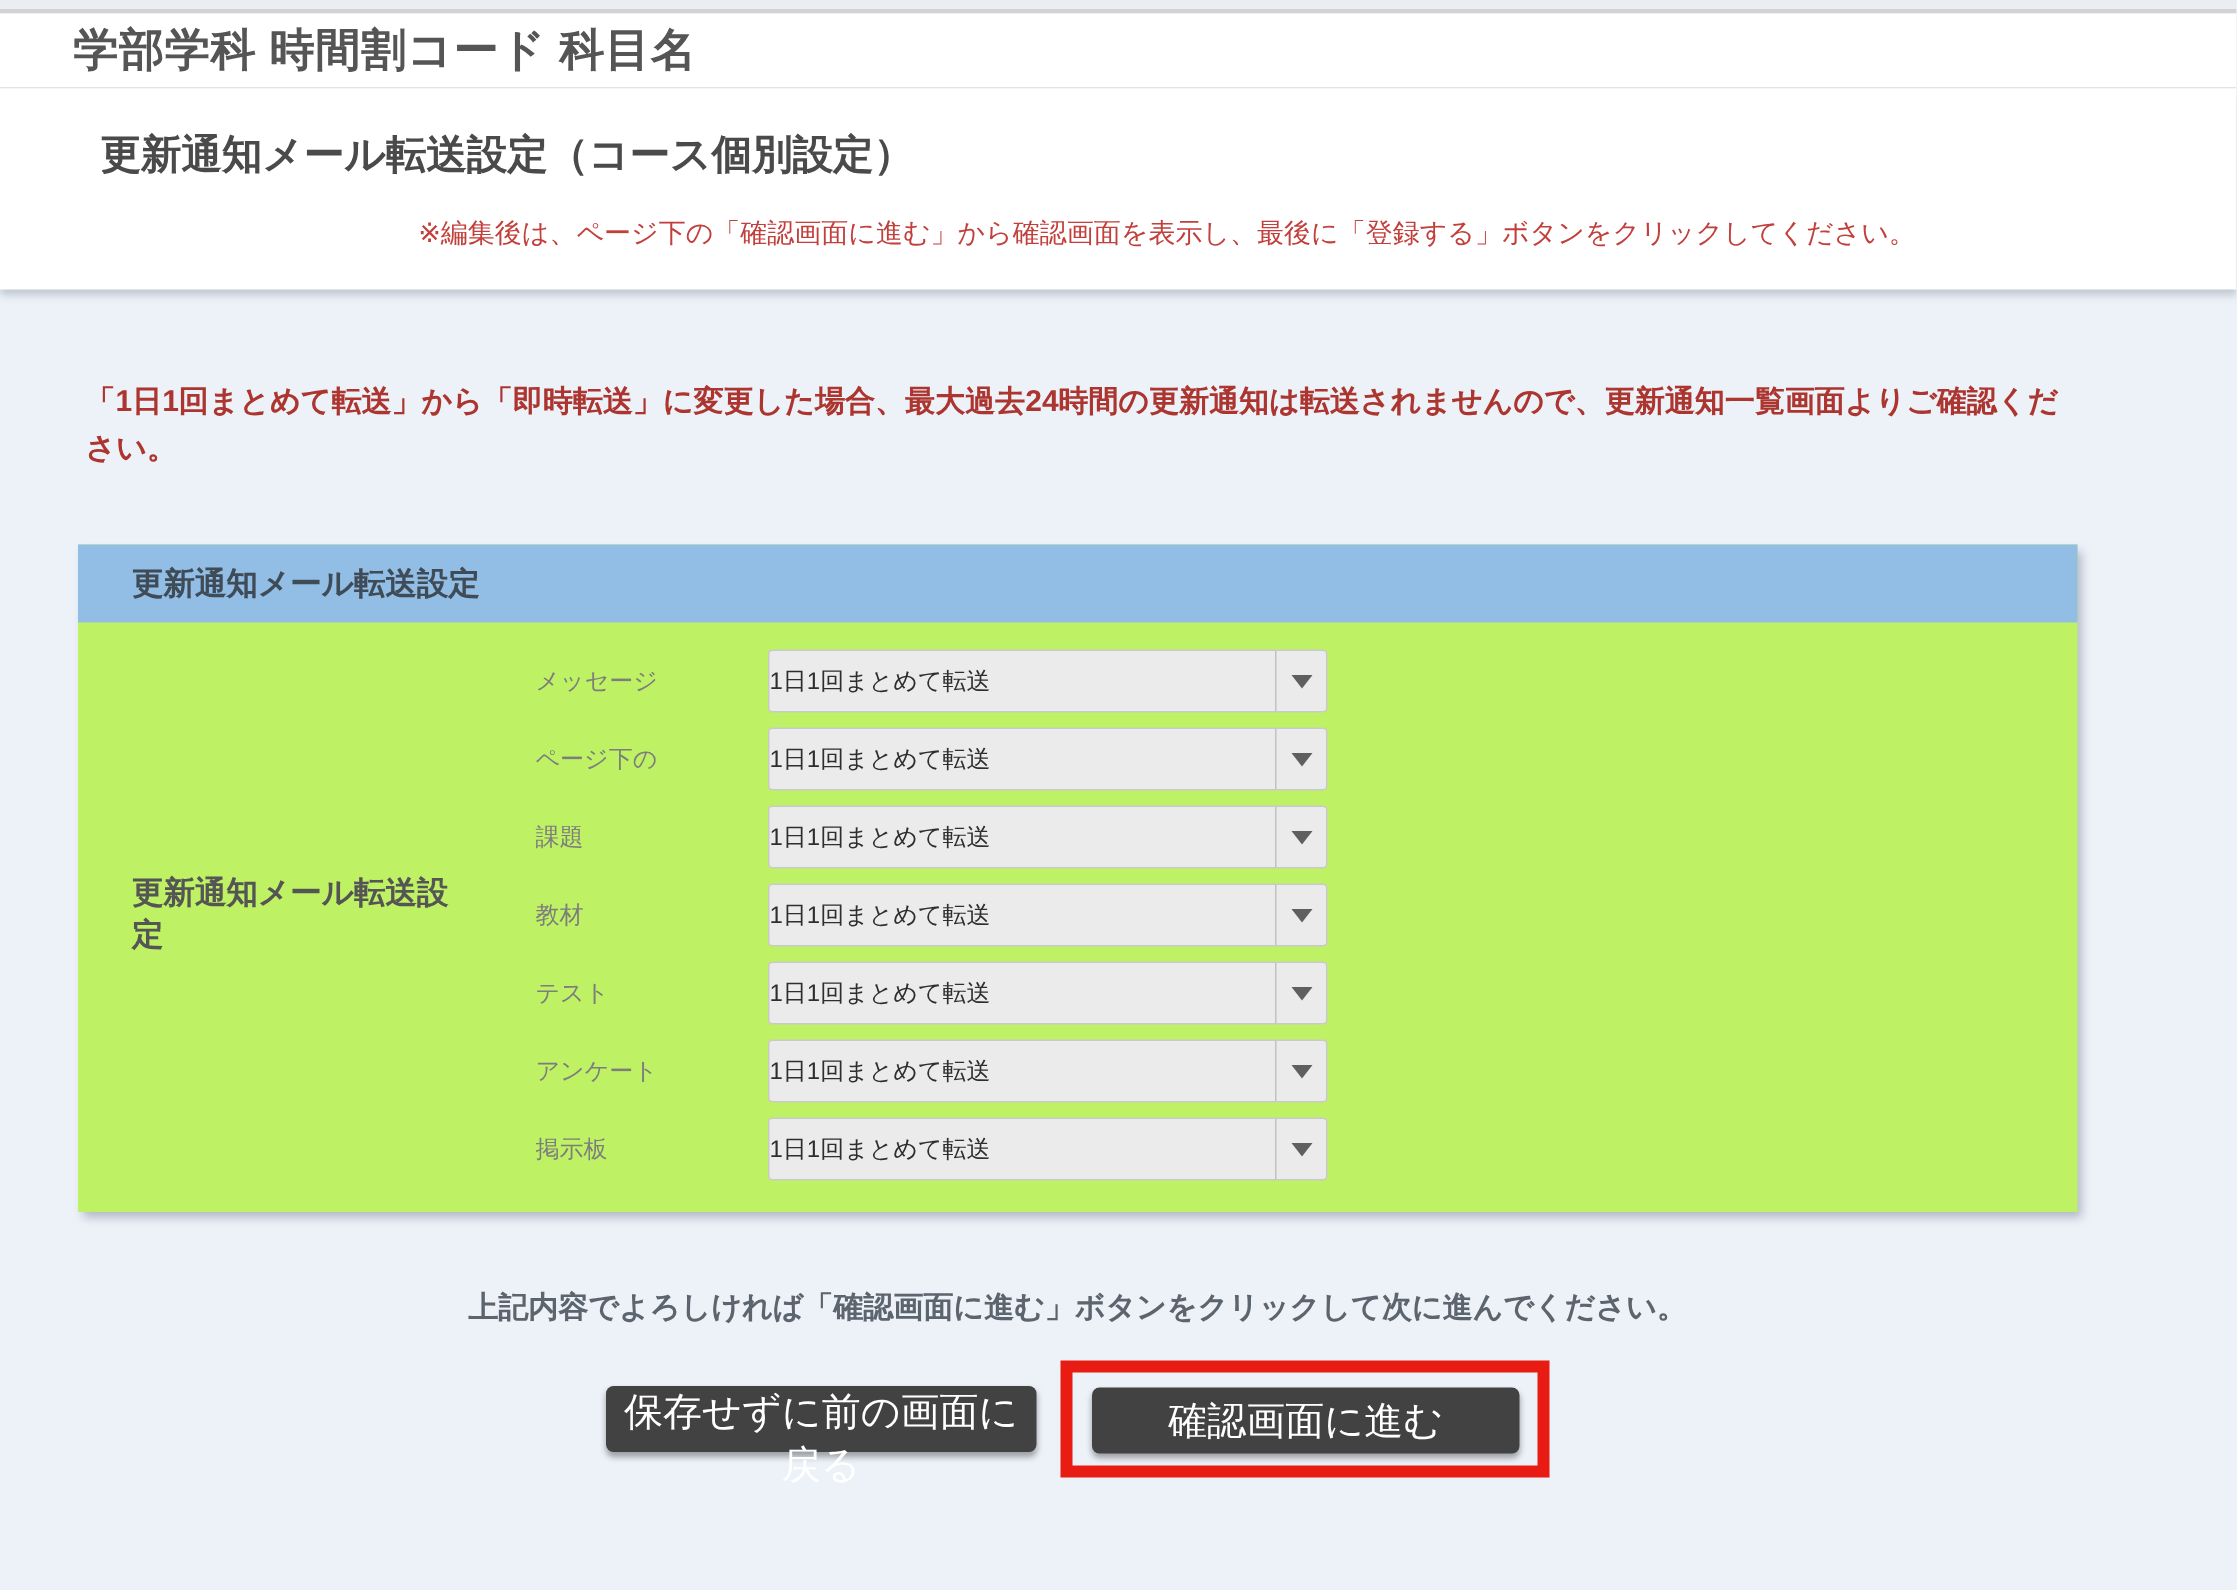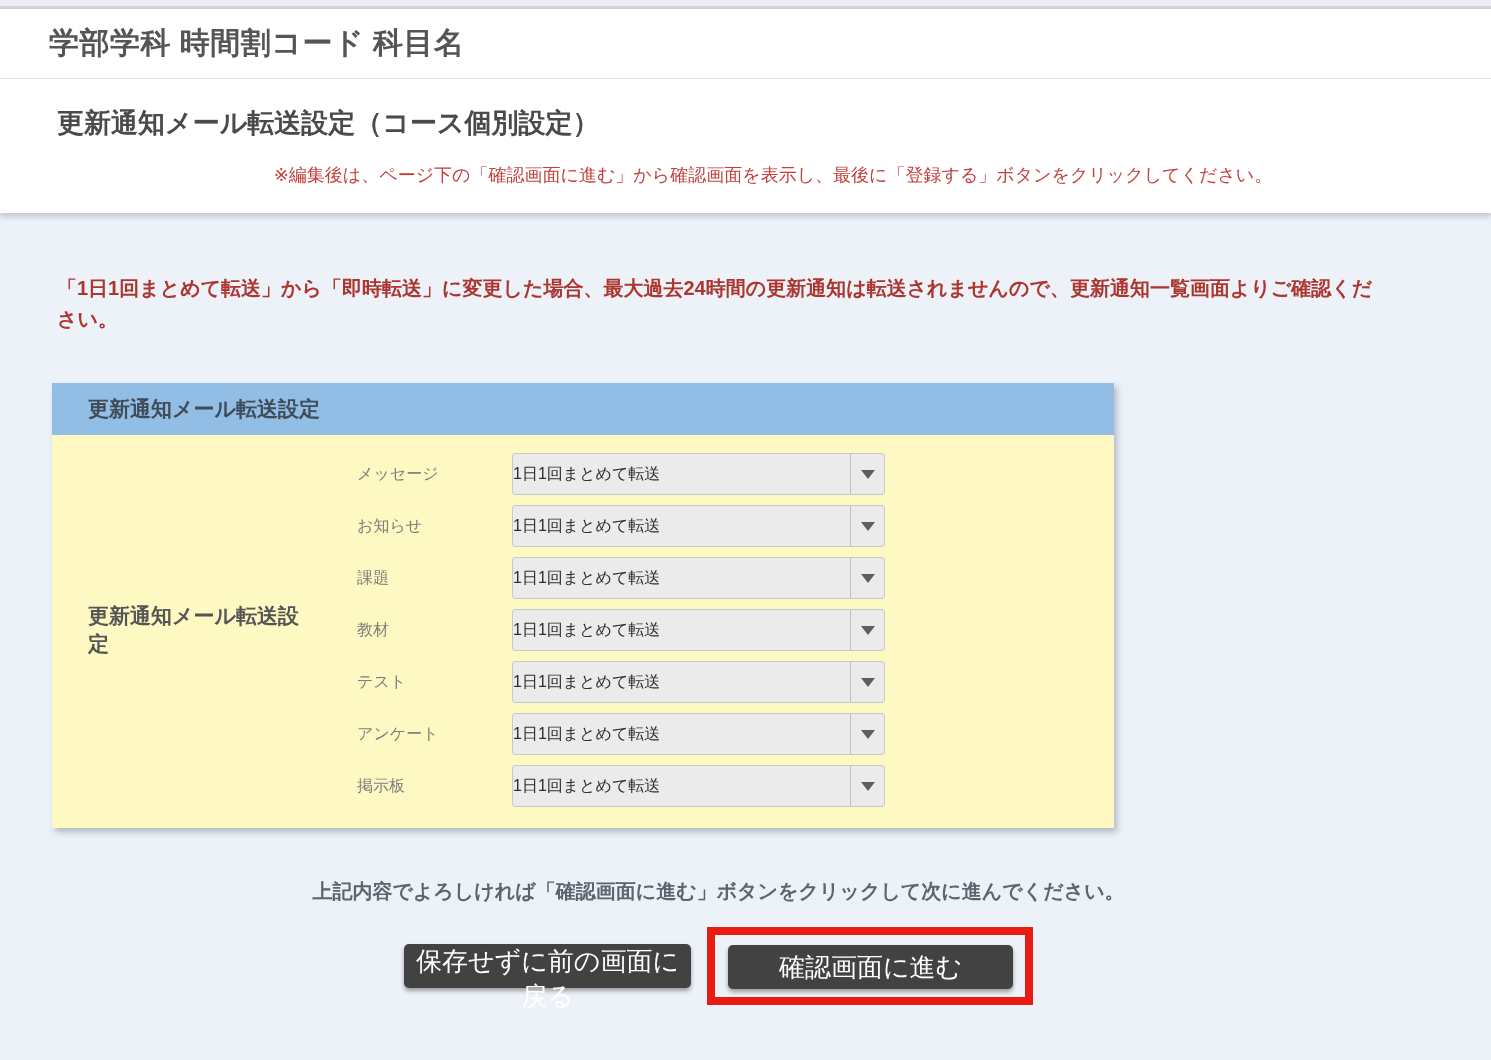--- a/index.html
+++ b/index.html
@@ -12,47 +12,47 @@
   *{box-sizing:border-box;margin:0;padding:0;}
   html,body{width:1491px;height:1060px;overflow:hidden;}
   body{
     font-family:"Liberation Sans","DejaVu Sans",sans-serif;
     background:#edf2f9;
     color:#555;
   }
   
   .top-strip{height:9px;background:#eaeef3;border-bottom:3px solid #d2d2d2;}
   .header-band{
-    background:#ffffff;height:70px;display:flex;align-items:center;
+    background:#ffffff;height:50px;display:flex;align-items:center;
     border-bottom:1px solid #e3e3e3;
   }
   .page-title{
     margin-left:49px;font-size:30px;font-weight:bold;color:#555;
     letter-spacing:0.5px;
   }
   .sub-band{
-    background:#ffffff;height:134px;padding:26px 0 0 0;
+    background:#ffffff;height:134px;padding:26px 0 0 10px;
     box-shadow:0 4px 5px rgba(140,150,160,0.45);
     position:relative;z-index:2;
   }
   .sub-title{
     margin-left:57px;font-size:27px;font-weight:bold;color:#4a4a4a;
   }
   .edit-note{
     margin:22px 0 0 55px;font-size:18px;color:var(--note-red);text-align:center;
   }
   
   .content{padding-top:60px;}
   .warning-text{
     margin:0 60px 0 57px;font-size:20px;font-weight:bold;
     color:var(--warning-red);line-height:1.55;max-width:1330px;
   }
   
   .panel{
-    margin:48px 0 0 52px;width:1062px;background:#fef9c3;
+    margin:48px 0 0 52px;width:1333px;background:#bef264;
     box-shadow:3px 4px 6px rgba(120,130,145,0.5);
   }
   .panel-header{
     background:var(--accent-blue);height:52px;display:flex;align-items:center;
   }
   .panel-header-title{
     padding-left:36px;font-size:21px;font-weight:bold;color:#3f4b57;
   }
   .panel-body{display:flex;padding:13px 0 16px 0;}
   .group-label-cell{
@@ -135,21 +135,21 @@
     <div class="cat-label">メッセージ</div>
     <div class="select-box">
       <span class="select-value">1日1回まとめて転送</span>
       <span class="select-arrow">
                 <i class="tri"></i>
               </span>
     </div>
   </div>
 
   <div class="setting-row">
-    <div class="cat-label">お知らせ</div>
+    <div class="cat-label">ページ下の</div>
     <div class="select-box">
       <span class="select-value">1日1回まとめて転送</span>
       <span class="select-arrow">
                 <i class="tri"></i>
               </span>
     </div>
   </div>
 
   <div class="setting-row">
     <div class="cat-label">課題</div>

